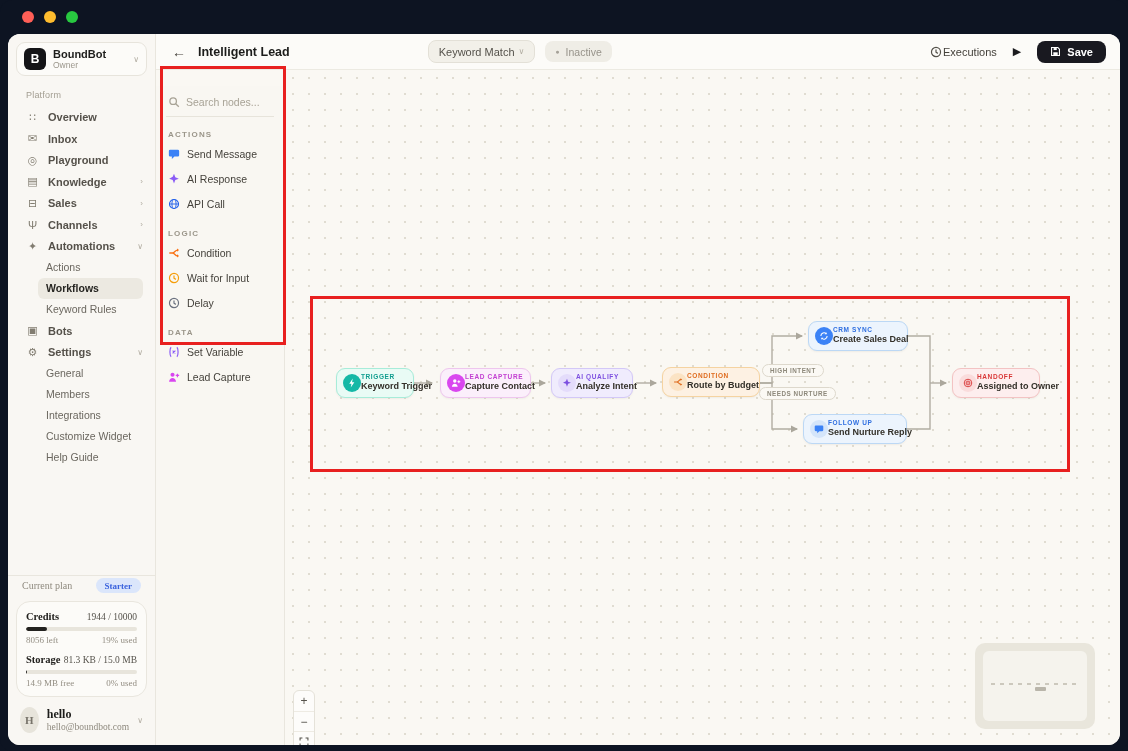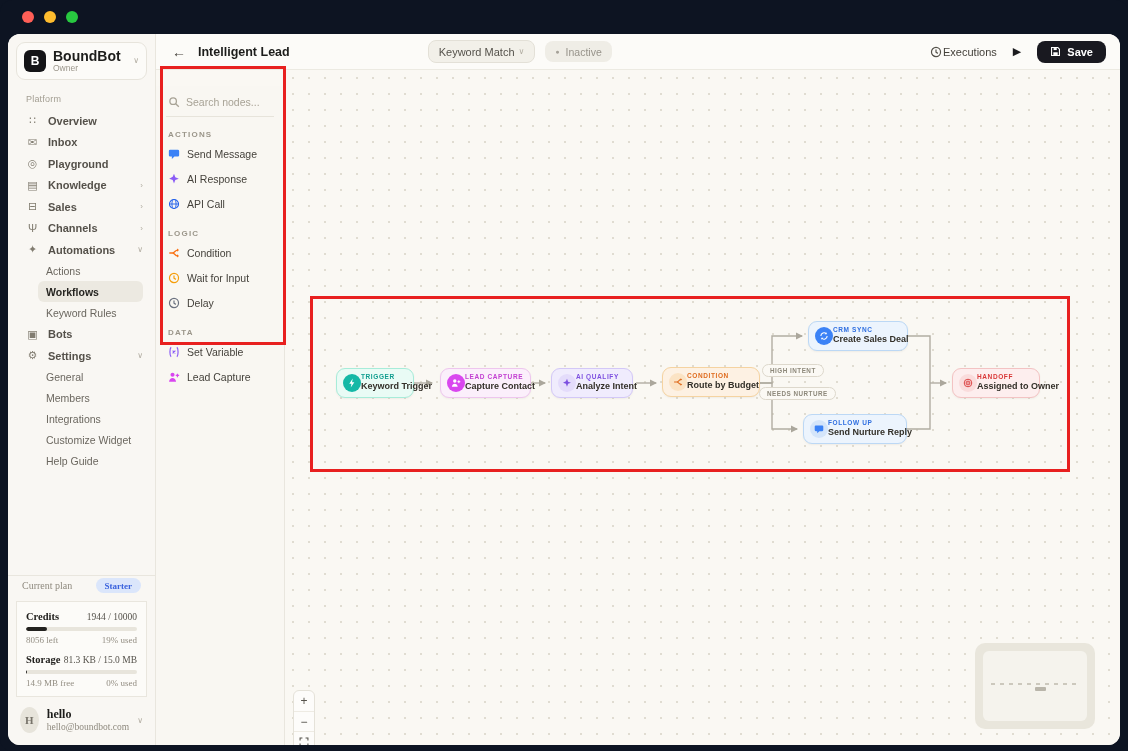--- a/index.html
+++ b/index.html
@@ -14,37 +14,37 @@
   .tl.red{ background:#ff5f57; } .tl.yel{ background:#febc2e; } .tl.grn{ background:#28c840; }
 
   
   .window { position:absolute; left:8px; top:34px; width:1112px; height:711px; background:#fbfaf6; border-radius:12px; overflow:hidden; display:flex; }
 
   
   .sidebar { width:148px; background:#f9f7f3; border-right:1px solid #e9e6de; display:flex; flex-direction:column; padding:8px 0 8px 0; }
   .ws-card { margin:0 8px; border:1px solid #e7e4dc; background:#fcfbf8; border-radius:9px; display:flex; align-items:center; gap:7px; padding:5px 7px; }
   .ws-logo { width:22px; height:22px; border-radius:6px; background:#141417; color:#fff; font-weight:bold; font-size:12px; display:flex; align-items:center; justify-content:center; }
   .ws-meta { flex:1; line-height:1.15; }
-  .ws-name { font-size:14px; font-weight:bold; color:#1d1d1b; }
+  .ws-name { font-size:11px; font-weight:bold; color:#1d1d1b; }
   .ws-role { font-size:8.5px; color:#9b968b; }
   .chev { color:#b2ada2; font-size:8px; }
 
   .plat { font-size:9px; color:#a39e92; padding:14px 18px 6px; letter-spacing:.2px; }
 
   .nav-item { display:flex; align-items:center; gap:9px; height:21.5px; padding:0 12px 0 18px; font-size:11px; color:#55514a; cursor:pointer; }
   .nav-ic { width:13px; text-align:center; font-size:11px; color:#827d71; }
   .nav-lab { flex:1;font-weight:bold; }
   .sub-item { display:flex; align-items:center; height:21px; margin:0 12px 0 30px; padding:0 8px; font-size:10.5px; color:#6b675f; border-radius:6px; }
   .sub-item.active { background:#ece9e1; color:#262521; font-weight:bold; }
 
   .side-bottom { margin-top:auto; border-top:1px solid #e9e6de; padding:0 8px 0;font-family:Liberation Serif, serif; }
   .plan-row { display:flex; align-items:center; justify-content:space-between; padding:2px 6px 8px; }
   .plan-lab { font-size:10px; color:#8f8a7f; }
   .plan-badge { background:#dbe6fb; color:#3b63dd; font-size:9px; font-weight:bold; border-radius:999px; padding:2.5px 9px; }
-  .usage { border:1px solid #e9e6de; background:#fcfbf8; border-radius:0; padding:9px 9px 8px; }
+  .usage { border:1px solid #e9e6de; background:#fcfbf8; border-radius:14px; padding:9px 9px 8px; }
   .u-row { display:flex; justify-content:space-between; align-items:baseline; }
   .u-name { font-size:10.5px; font-weight:bold; color:#22211e; }
   .u-val { font-size:9.5px; color:#55524b; }
   .u-bar { height:4px; background:#e8e5dc; border-radius:3px; margin:5px 0 4px; overflow:hidden; }
   .u-fill { height:100%; background:#23221f; border-radius:3px; }
   .u-sub { display:flex; justify-content:space-between; font-size:9px; color:#938e83; }
   .u-gap { height:9px; }
   .user-row { display:flex; align-items:center; gap:8px; padding:10px 4px 4px; }
   .avatar { width:26px; height:26px; border-radius:50%; background:#e7e4db; color:#77736a; font-size:11px; font-weight:bold; display:flex; align-items:center; justify-content:center; }
   .user-meta { flex:1; line-height:1.2; }

